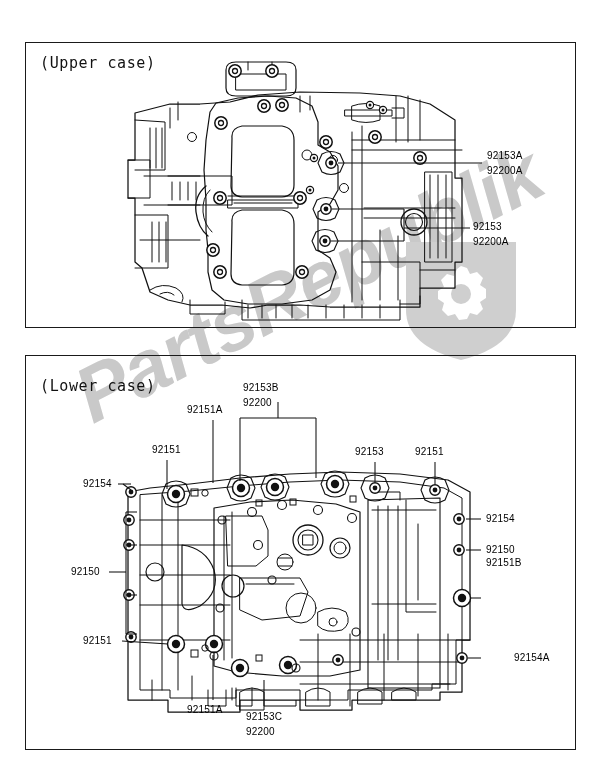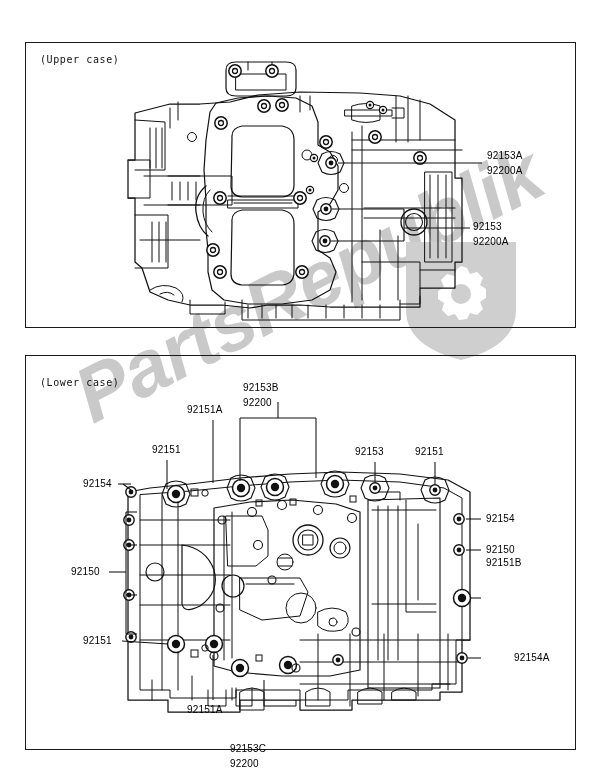--- a/index.html
+++ b/index.html
@@ -19,21 +19,21 @@
     border:1.3px solid #1a1a1a;
     background:transparent;
     box-sizing:border-box;
   }
   #panel-upper{left:25px;top:42px;width:551px;height:286px;}
   #panel-lower{left:25px;top:355px;width:551px;height:395px;}
 
   .panel-caption{
     position:absolute;
     font-family:"DejaVu Sans Mono","Liberation Mono",monospace;
-    font-size:10px;
+    font-size:15px;
     letter-spacing:0.6px;
     color:#111;
     white-space:nowrap;
   }
   #caption-upper{left:40px;top:54px;}
   #caption-lower{left:40px;top:356px;margin-top:21px;}
 
   
   .label{
     position:absolute;
@@ -425,18 +425,18 @@
   <div class="label" style="left:355px;top:445px;">92153</div>
   <div class="label" style="left:415px;top:445px;">92151</div>
   <div class="label" style="left:83px;top:477px;">92154</div>
   <div class="label" style="left:486px;top:512px;">92154</div>
   <div class="label" style="left:486px;top:543px;">92150</div>
   <div class="label" style="left:71px;top:565px;">92150</div>
   <div class="label" style="left:486px;top:556px;">92151B</div>
   <div class="label" style="left:83px;top:634px;">92151</div>
   <div class="label" style="left:514px;top:651px;">92154A</div>
   <div class="label" style="left:187px;top:703px;">92151A</div>
-  <div class="label two" style="left:230px;top:710px;margin-top:32px;">
+  <div class="label two" style="left:246px;top:710px;">
     <span>92153C</span>
     <span>92200</span>
   </div>
 
 </div>
 
 </body></html>

